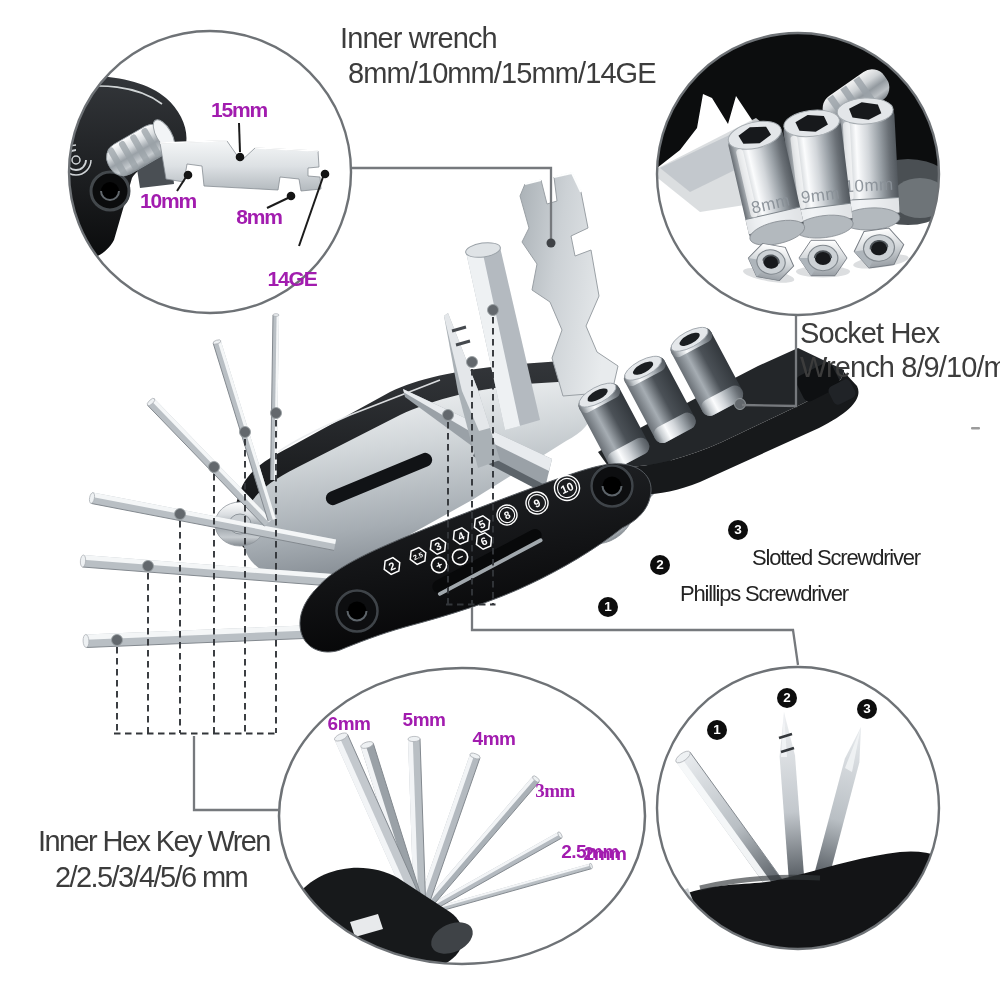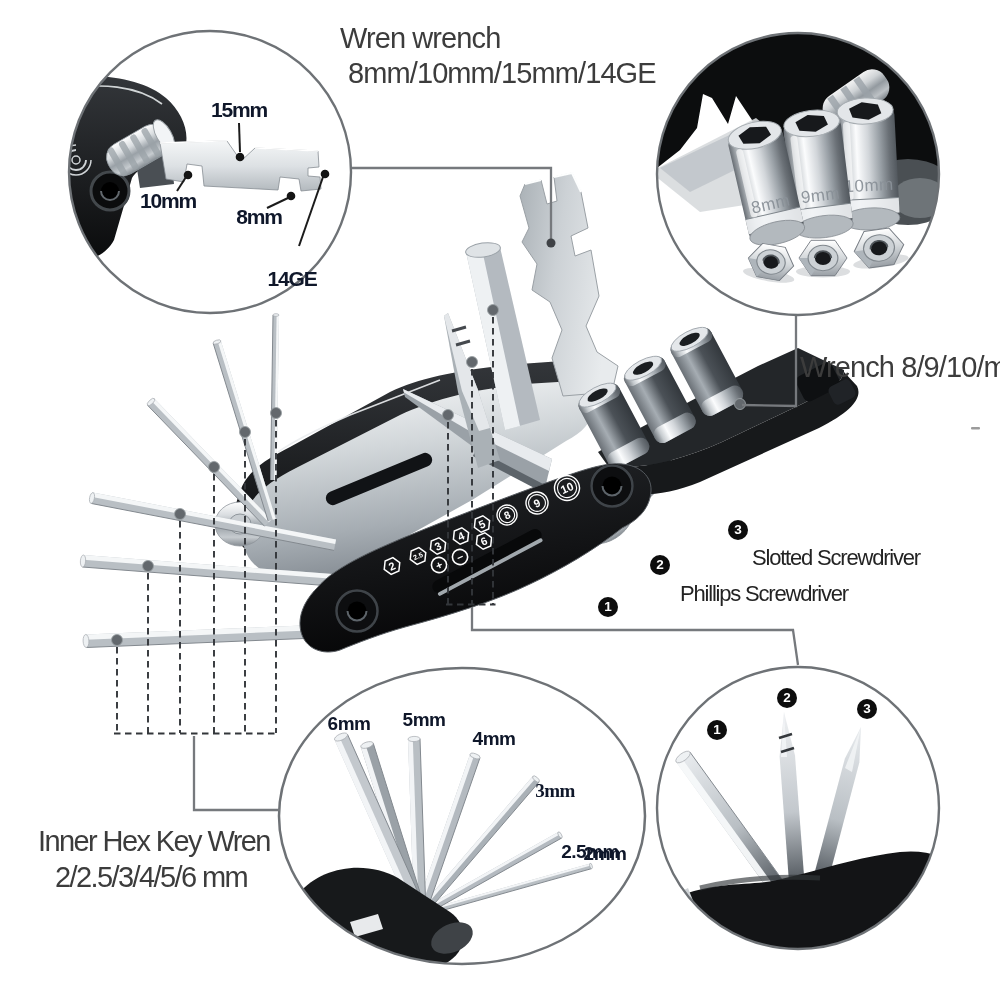--- a/index.html
+++ b/index.html
@@ -1,20 +1,20 @@
 <!DOCTYPE html>
 <html><head>
 <meta charset="utf-8">
 <style>
   html,body{margin:0;padding:0;background:#fff;}
   .stage{position:relative;width:1000px;height:1000px;overflow:hidden;background:#fff;
     font-family:"Liberation Sans",sans-serif;}
   .txt{position:absolute;white-space:nowrap;color:#3a3a3a;}
   .title{font-size:29px;line-height:34px;color:#3c3c3c;letter-spacing:-0.9px;}
-  .boldlab{font-weight:bold;color:#0f172a;transform:translate(-50%,-50%);}
+  .boldlab{font-weight:bold;color:#a21caf;transform:translate(-50%,-50%);}
   .lab23{font-size:21px;letter-spacing:-1.2px;}
   .lab20{font-size:19px;letter-spacing:-0.5px;}
   .listitem{font-size:22px;color:#232323;letter-spacing:-1.2px;margin-top:28px;}
   .inner{letter-spacing:-1.6px;}
   .badge{position:absolute;width:20px;height:20px;border-radius:50%;background:#0d0d0d;color:#fff;
     font-weight:bold;text-align:center;transform:translate(-50%,-50%);}
   .badge span{font-size:13.5px;line-height:20px;display:block;}
 </style>
 </head>
 <body>
@@ -449,22 +449,23 @@
       </g>
       <g fill="none" stroke="#76797d" stroke-width="2.3">
         <polyline points="352,168 551,168 551,240"></polyline>
         <polyline points="796,316 796,406 742,405"></polyline>
         <polyline points="472,607 472,630 793,630 798,665"></polyline>
         <polyline points="194,736 194,810 280,810"></polyline>
       </g>
       <circle cx="551" cy="243" r="4.5" fill="#3f4246"></circle>
       <rect x="971" y="427" width="9" height="2.5" rx="1" fill="#9b9b9b"></rect>
     </svg>
-  <div class="txt title" style="left:340px;top:21px;">Wren wrench</div>
+  <div class="txt title" style="left:340px;top:21px;">Inner wrench</div>
   <div class="txt title" style="left:348px;top:56px;">8mm/10mm/15mm/14GE</div>
+  <div class="txt title" style="left:800px;top:316px;">Socket Hex</div>
   <div class="txt title" style="left:800px;top:350px;">Wrench 8/9/10/m</div>
   <div class="txt title inner" style="left:31px;top:824px;margin-left:7px;">Inner Hex Key Wren</div>
   <div class="txt title inner" style="left:31px;top:860px;margin-left:24px;">2/2.5/3/4/5/6 mm</div>
 
   <div class="badge" style="left:738px;top:530px;">
       <span>3</span>
     </div>
   <div class="txt listitem" style="left:752px;top:517px;">Slotted Screwdriver</div>
   <div class="badge" style="left:660px;top:565px;">
       <span>2</span>

